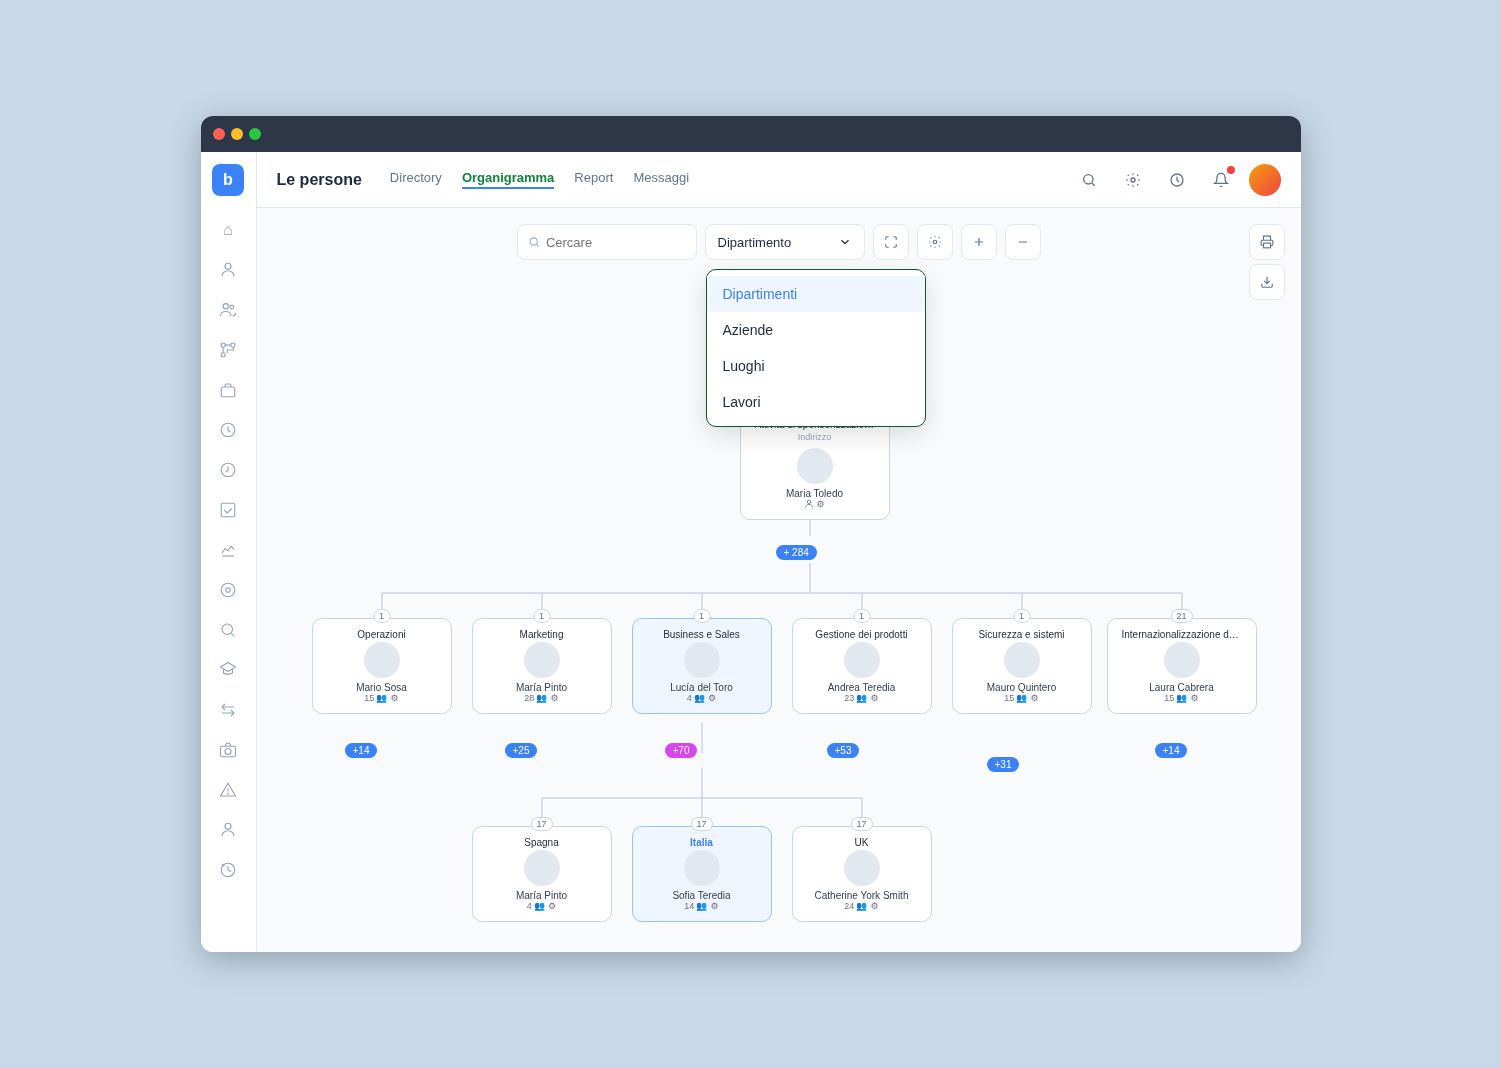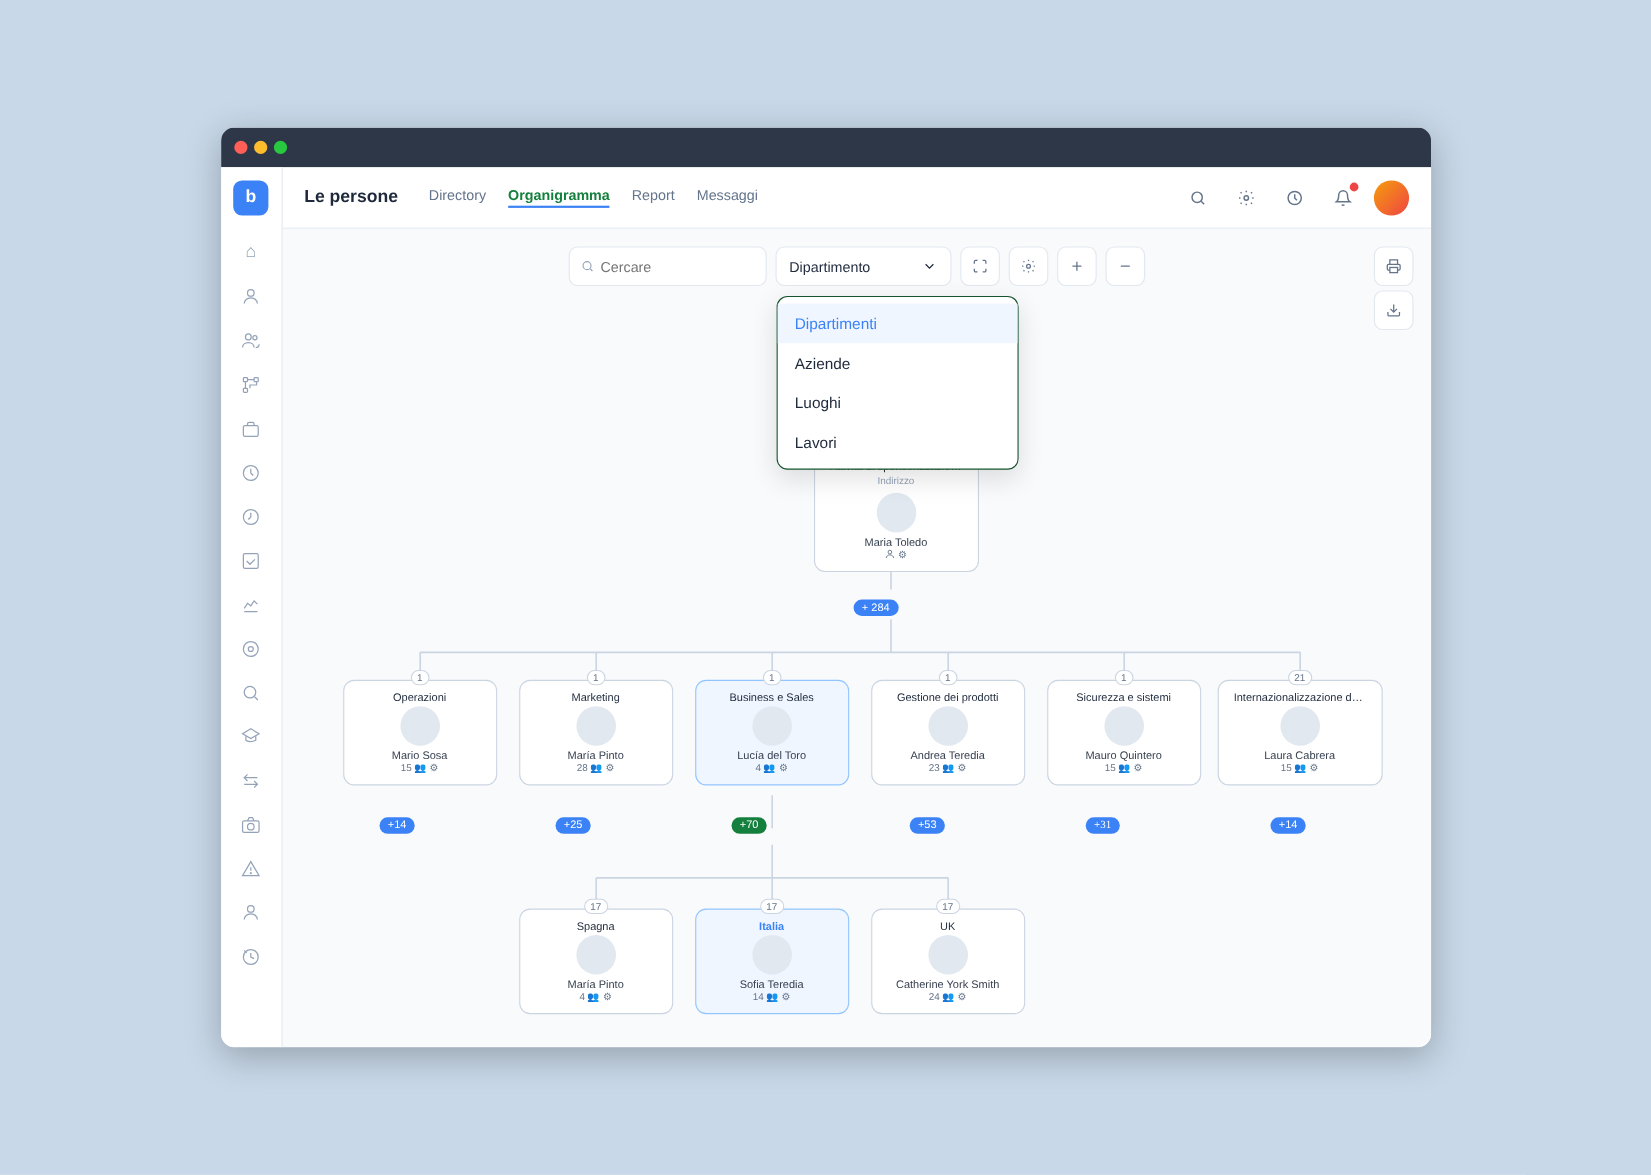--- a/index.html
+++ b/index.html
@@ -599,42 +599,42 @@
           </div>
 
           <div class="org-node highlighted" style="left:375px; top:340px; width:140px;">
             <span class="badge">1</span>
             <div class="node-title">Business e Sales</div>
             <div class="node-avatar av4"></div>
             <div class="node-name">Lucía del Toro</div>
             <div class="node-count">4 👥 ⚙</div>
           </div>
           <div style="position:absolute; left:408px; top:462px;">
-            <span class="expand-badge" style="background:#15803d;">+70</span>
+            <span class="expand-badge" style="background:#d946ef;">+70</span>
           </div>
 
           <div class="org-node" style="left:535px; top:340px; width:140px;">
             <span class="badge">1</span>
             <div class="node-title">Gestione dei prodotti</div>
             <div class="node-avatar av5"></div>
             <div class="node-name">Andrea Teredia</div>
             <div class="node-count">23 👥 ⚙</div>
           </div>
           <div style="position:absolute; left:570px; top:462px;">
             <span class="expand-badge">+53</span>
           </div>
 
           <div class="org-node" style="left:695px; top:340px; width:140px;">
             <span class="badge">1</span>
             <div class="node-title">Sicurezza e sistemi</div>
             <div class="node-avatar av6"></div>
             <div class="node-name">Mauro Quintero</div>
             <div class="node-count">15 👥 ⚙</div>
           </div>
-          <div style="position:absolute; left:730px; top:462px;font-family:Liberation Serif, serif;">
+          <div style="position:absolute; left:730px; top:476px;">
             <span class="expand-badge">+31</span>
           </div>
 
           <div class="org-node" style="left:850px; top:340px; width:150px;">
             <span class="badge">21</span>
             <div class="node-title">Internazionalizzazione delle imprese ...</div>
             <div class="node-avatar av7"></div>
             <div class="node-name">Laura Cabrera</div>
             <div class="node-count">15 👥 ⚙</div>
           </div>

